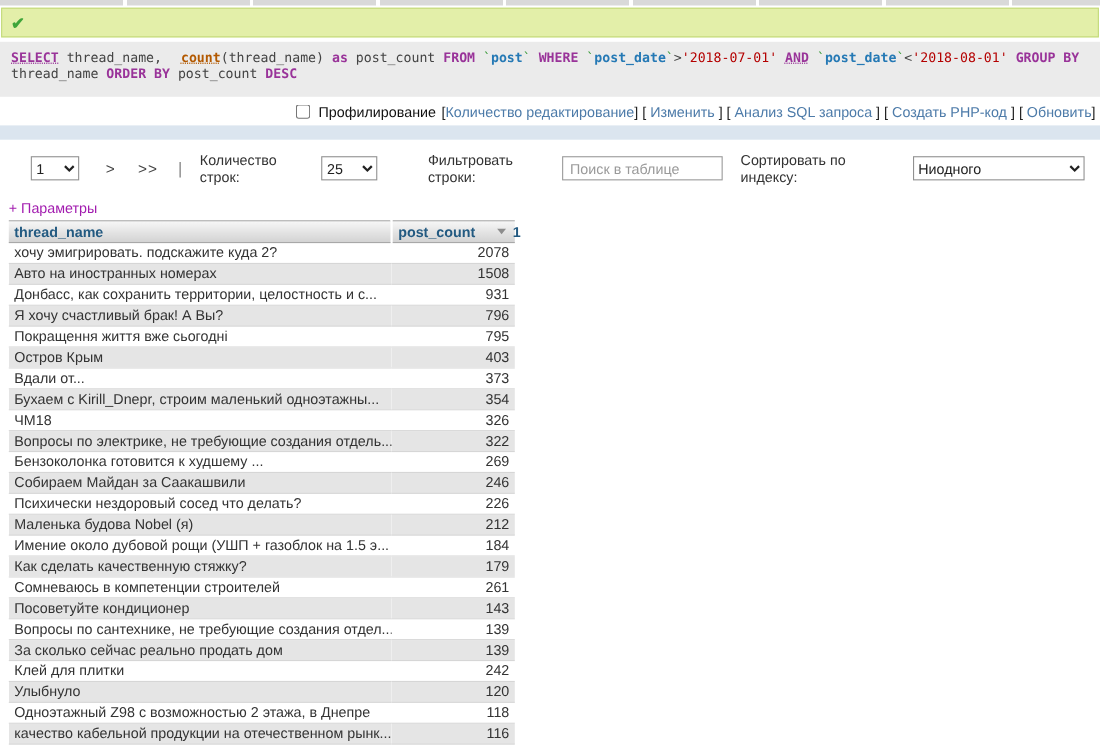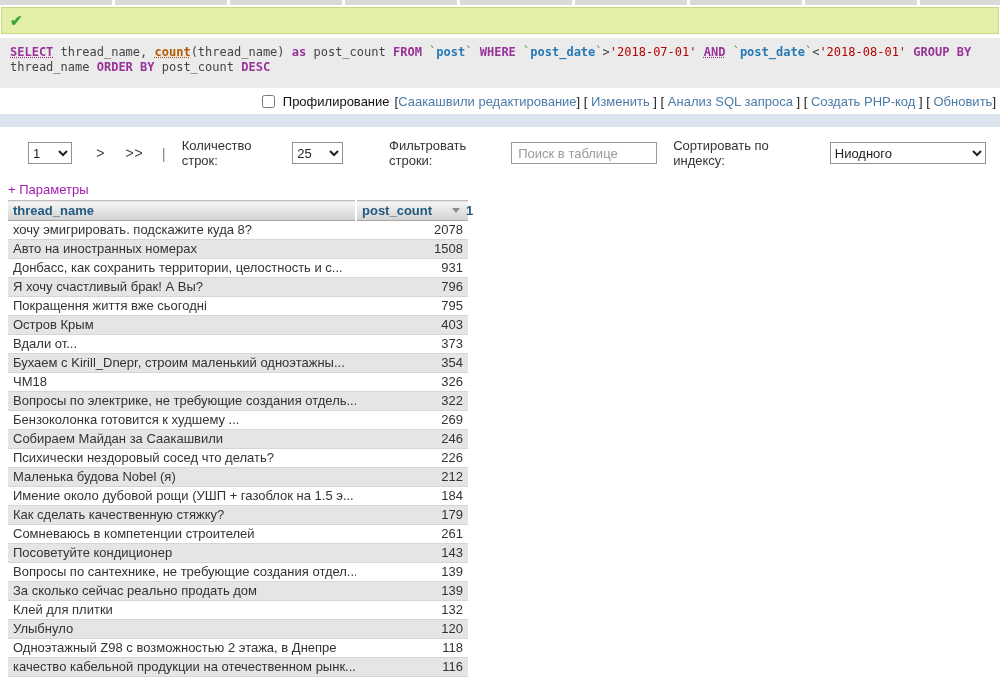--- a/index.html
+++ b/index.html
@@ -13,21 +13,21 @@
   
   .msg-box { margin:2px 1px 4px 1px; background:#e3efa9; border:1px solid #c3da7b;
              padding:4px 8px; display:flex; align-items:center; gap:9px; height:27px; }
   .msg-check { color:#3fa53a; font-size:15px; font-weight:bold; }
   .msg-text { color:#2b2b2b; font-size:13px; font-weight:bold; }
 
   
   .sql-box { background:#ebebeb; padding:7px 10px 13px 10px; min-height:46px;
              font-family:"DejaVu Sans Mono", monospace; font-size:12px; line-height:15px; color:#444; }
   .tk-kw   { color:#993399; font-weight:bold; }
-  .tk-fn   { color:#b35900; font-weight:bold; }
+  .tk-fn   { color:#b35900; font-weight:bold;margin-left:10px; }
   .tk-qid  { color:#2579b5; font-weight:bold; }
   .tk-bt   { color:#339933; }
   .tk-str  { color:#b40000; }
   .tk-plain{ color:#444; }
   .tk-u    { text-decoration:underline; text-decoration-style:dotted; }
 
   
   .toolbar { text-align:right; padding:4px 4px 3px 0; font-size:13px; color:#111;
              display:flex; justify-content:flex-end; align-items:center; gap:5px; }
   .toolbar a { color:#4d7ba9; text-decoration:none; }
@@ -83,21 +83,21 @@
   <span class="msg-check">✔</span>
 </div>
 
 <div class="sql-box">
   <span><span class="tk-kw tk-u">SELECT</span><span class="tk-plain"> thread_name, </span><span class="tk-fn tk-u">count</span><span class="tk-plain">(thread_name) </span><span class="tk-kw">as</span><span class="tk-plain"> post_count </span><span class="tk-kw">FROM</span><span class="tk-plain"> </span><span class="tk-bt">`</span><span class="tk-qid">post</span><span class="tk-bt">`</span><span class="tk-plain"> </span><span class="tk-kw">WHERE</span><span class="tk-plain"> </span><span class="tk-bt">`</span><span class="tk-qid">post_date</span><span class="tk-bt">`</span><span class="tk-plain">&gt;</span><span class="tk-str">'2018-07-01'</span><span class="tk-plain"> </span><span class="tk-kw tk-u">AND</span><span class="tk-plain"> </span><span class="tk-bt">`</span><span class="tk-qid">post_date</span><span class="tk-bt">`</span><span class="tk-plain">&lt;</span><span class="tk-str">'2018-08-01'</span><span class="tk-plain"> </span><span class="tk-kw">GROUP BY</span><br><span class="tk-plain">thread_name </span><span class="tk-kw">ORDER BY</span><span class="tk-plain"> post_count </span><span class="tk-kw">DESC</span></span>
 </div>
 
 <div class="toolbar">
   <input type="checkbox" style="">
   <span>Профилирование</span>
-  <span><span class="tb-link">[<a href="#">Саакашвили редактирование</a>]</span> <span class="tb-link">[ <a href="#">Изменить</a> ]</span> <span class="tb-link">[ <a href="#">Анализ SQL запроса</a> ]</span> <span class="tb-link">[ <a href="#">Создать PHP-код</a> ]</span> <span class="tb-link">[ <a href="#">Обновить</a>]</span></span>
+  <span><span class="tb-link">[<a href="#">Количество редактирование</a>]</span> <span class="tb-link">[ <a href="#">Изменить</a> ]</span> <span class="tb-link">[ <a href="#">Анализ SQL запроса</a> ]</span> <span class="tb-link">[ <a href="#">Создать PHP-код</a> ]</span> <span class="tb-link">[ <a href="#">Обновить</a>]</span></span>
 </div>
 
 <div class="blue-strip"></div>
 
 <div class="pagination">
   <select class="page-select"><option value="1" selected="">1</option></select>
   <a href="#" class="pg-link pg-next">&gt;</a>
   <a href="#" class="pg-link pg-last">&gt;&gt;</a>
   <span class="pg-divider">|</span>
   <span class="lbl">Количество строк:</span>
@@ -118,21 +118,21 @@
         <span class="sort-wrap">
           <span>post_count</span>
           <span class="sort-arrow"></span>
           <span class="sort-index">1</span>
         </span>
       </th>
     </tr>
   </thead>
   <tbody>
       <tr>
-        <td>хочу эмигрировать. подскажите куда 8?</td>
+        <td>хочу эмигрировать. подскажите куда 2?</td>
         <td class="c-count">2078</td>
       </tr>
       <tr class="alt">
         <td>Авто на иностранных номерах</td>
         <td class="c-count">1508</td>
       </tr>
       <tr>
         <td>Донбасс, как сохранить территории, целостность и с...</td>
         <td class="c-count">931</td>
       </tr>
@@ -199,21 +199,21 @@
       <tr>
         <td>Вопросы по сантехнике, не требующие создания отдел...</td>
         <td class="c-count">139</td>
       </tr>
       <tr class="alt">
         <td>За сколько сейчас реально продать дом</td>
         <td class="c-count">139</td>
       </tr>
       <tr>
         <td>Клей для плитки</td>
-        <td class="c-count">132</td>
+        <td class="c-count">242</td>
       </tr>
       <tr class="alt">
         <td>Улыбнуло</td>
         <td class="c-count">120</td>
       </tr>
       <tr>
         <td>Одноэтажный Z98 с возможностью 2 этажа, в Днепре</td>
         <td class="c-count">118</td>
       </tr>
       <tr class="alt">

